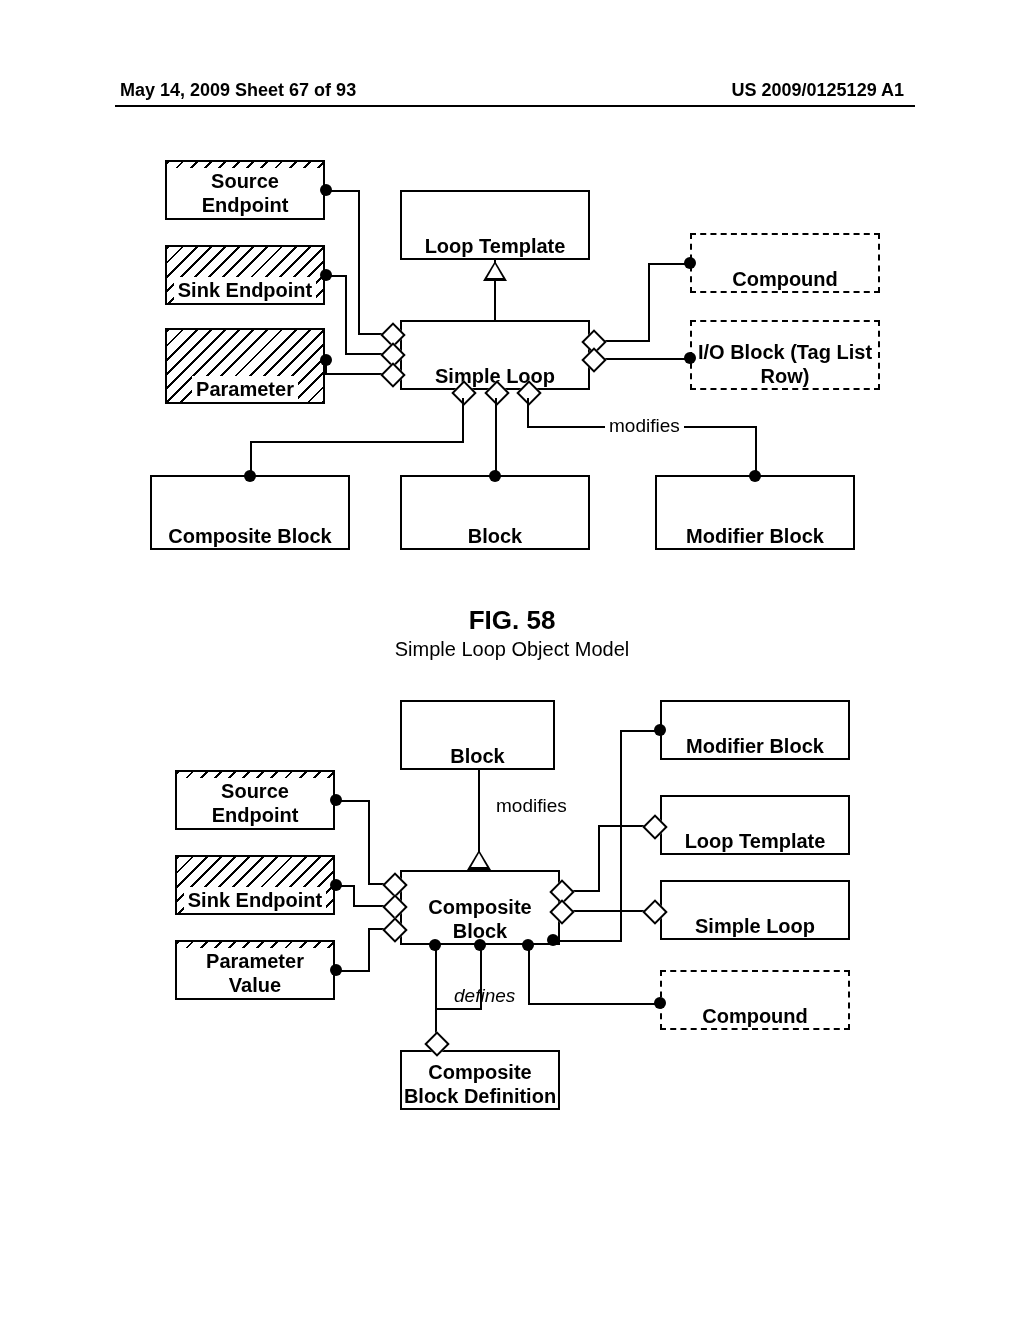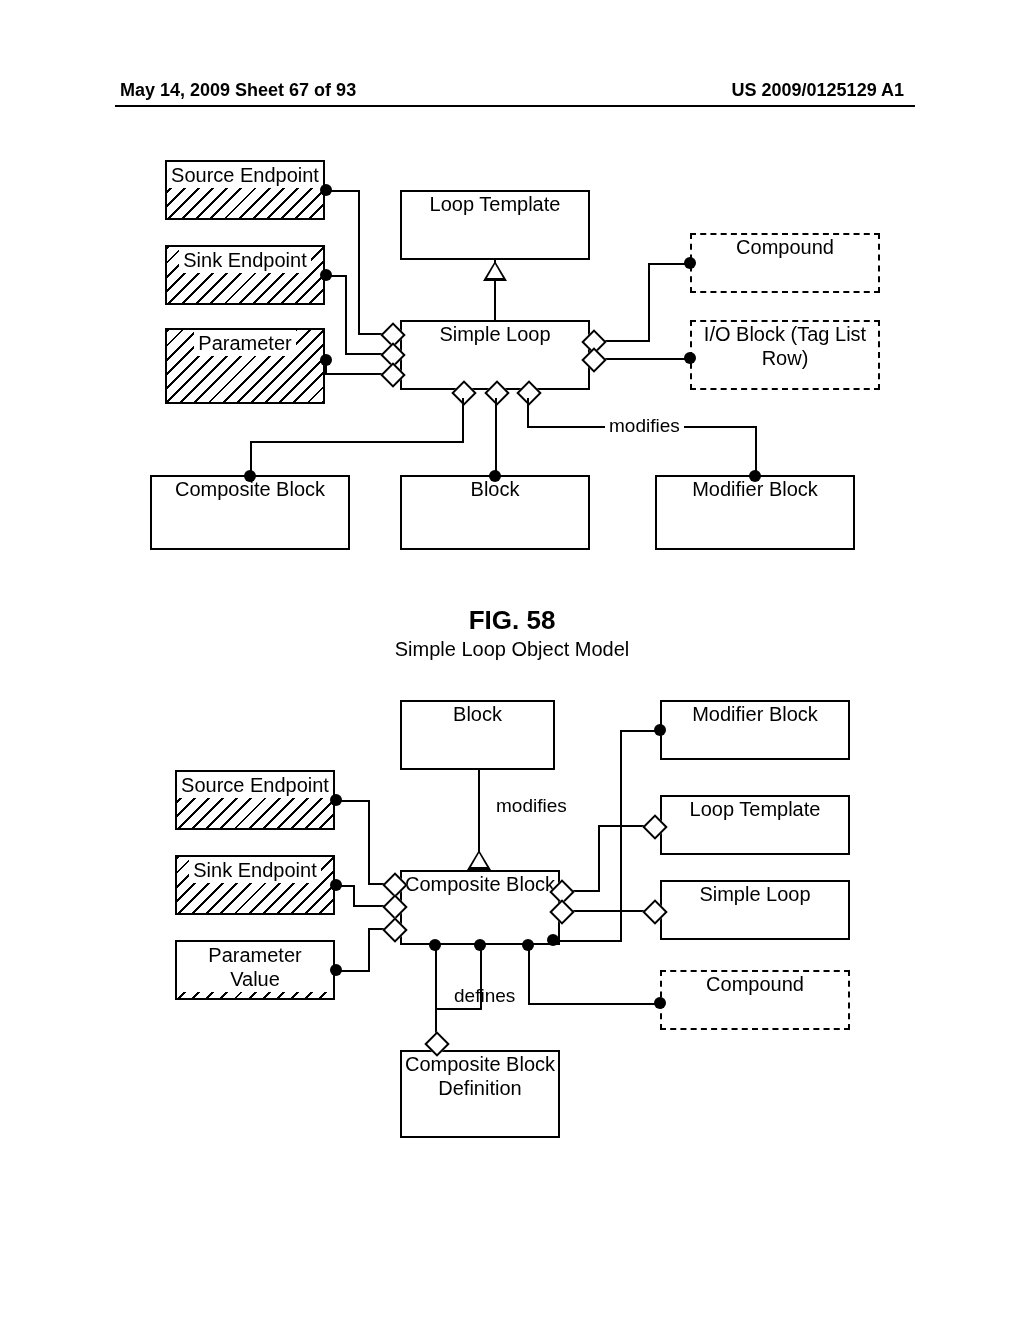--- a/index.html
+++ b/index.html
@@ -33,27 +33,28 @@
     left: 115px;
     width: 800px;
     height: 2px;
     background: #000;
   }
 
   .box {
     position: absolute;
     border: 2.5px solid #000;
     display: flex;
-    align-items: flex-start;
+    align-items: flex-end;
     justify-content: center;
     text-align: center;
     font-size: 20px;
     background: #fff;
     box-sizing: border-box;
     line-height: 1.2;
+    font-weight: bold;
   }
   .hatched {
     background-image: repeating-linear-gradient(
       135deg,
       #000 0px,
       #000 2px,
       #fff 2px,
       #fff 10px
     );
   }
@@ -251,21 +252,21 @@
   <div class="box" style="left:660px; top:795px; width:190px; height:60px;">
     <span>Loop Template</span>
   </div>
   <div class="box" style="left:660px; top:880px; width:190px; height:60px;">
     <span>Simple Loop</span>
   </div>
   <div class="box dashed" style="left:660px; top:970px; width:190px; height:60px;">
     <span>Compound</span>
   </div>
 
-  <div class="box" style="left:400px; top:1050px; width:160px; height:88px;">
+  <div class="box" style="left:400px; top:1050px; width:160px; height:60px;">
     <span>Composite Block Definition</span>
   </div>
 
   <div class="vline line" style="left:478px; top:770px; height:100px;"></div>
   <div class="triangle-up" style="left:467px; top:850px;"></div>
   <span class="label-text" style="left:492px; top:795px;">modifies</span>
 
   <div class="vline line" style="left:620px; top:730px; height:210px;"></div>
   <div class="hline line" style="left:620px; top:730px; width:40px;"></div>
   <div class="dot" style="left:654px; top:724px;"></div>
@@ -283,21 +284,21 @@
   <div class="diamond" style="left:646px; top:903px;"></div>
 
   <div class="vline line" style="left:528px; top:945px; height:60px;"></div>
   <div class="hline line" style="left:528px; top:1003px; width:132px;"></div>
   <div class="dot" style="left:654px; top:997px;"></div>
   <div class="dot" style="left:522px; top:939px;"></div>
 
   <div class="vline line" style="left:435px; top:945px; height:105px;"></div>
   <div class="diamond" style="left:428px; top:1035px;"></div>
   <div class="dot" style="left:429px; top:939px;"></div>
-  <span class="label-text" style="left:450px; top:985px;">defines</span>
+  <span class="label-text" style="left:450px; top:985px;font-style:italic;">defines</span>
 
   <div class="vline line" style="left:480px; top:945px; height:65px;"></div>
   <div class="hline line" style="left:435px; top:1008px; width:47px;"></div>
   <div class="dot" style="left:474px; top:939px;"></div>
 
   <div class="dot" style="left:330px; top:794px;"></div>
   <div class="hline line" style="left:335px; top:800px; width:35px;"></div>
   <div class="vline line" style="left:368px; top:800px; height:85px;"></div>
   <div class="hline line" style="left:368px; top:883px; width:25px;"></div>
   <div class="diamond" style="left:386px; top:876px;"></div>

